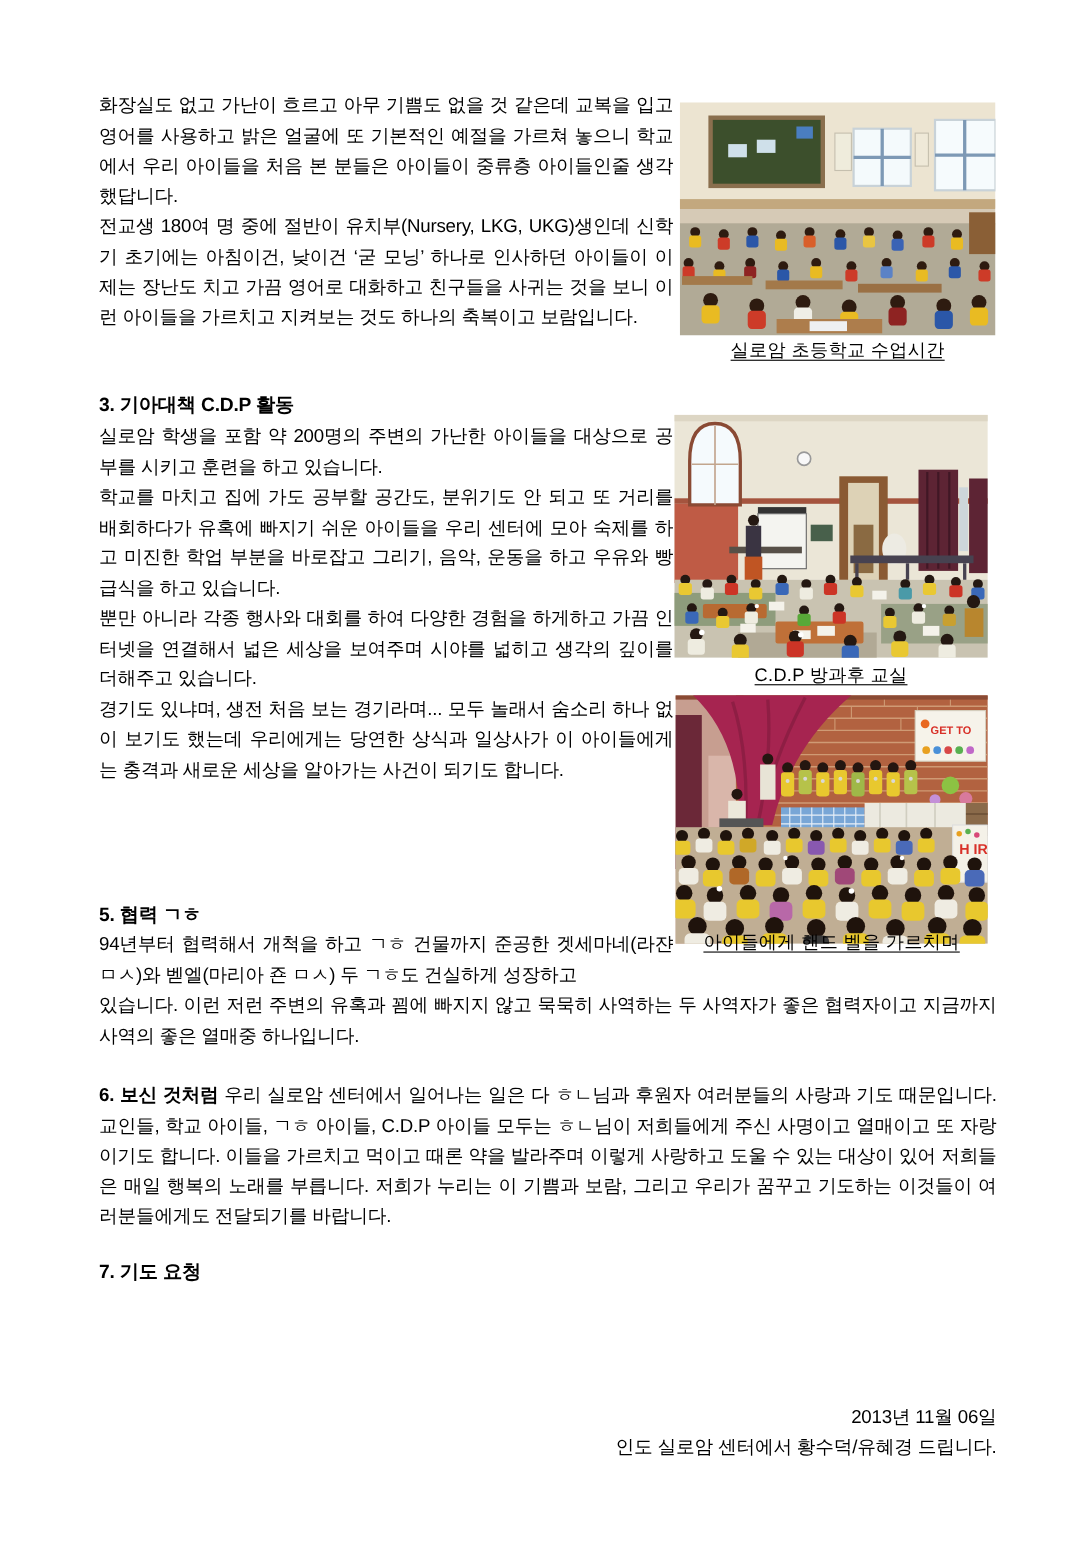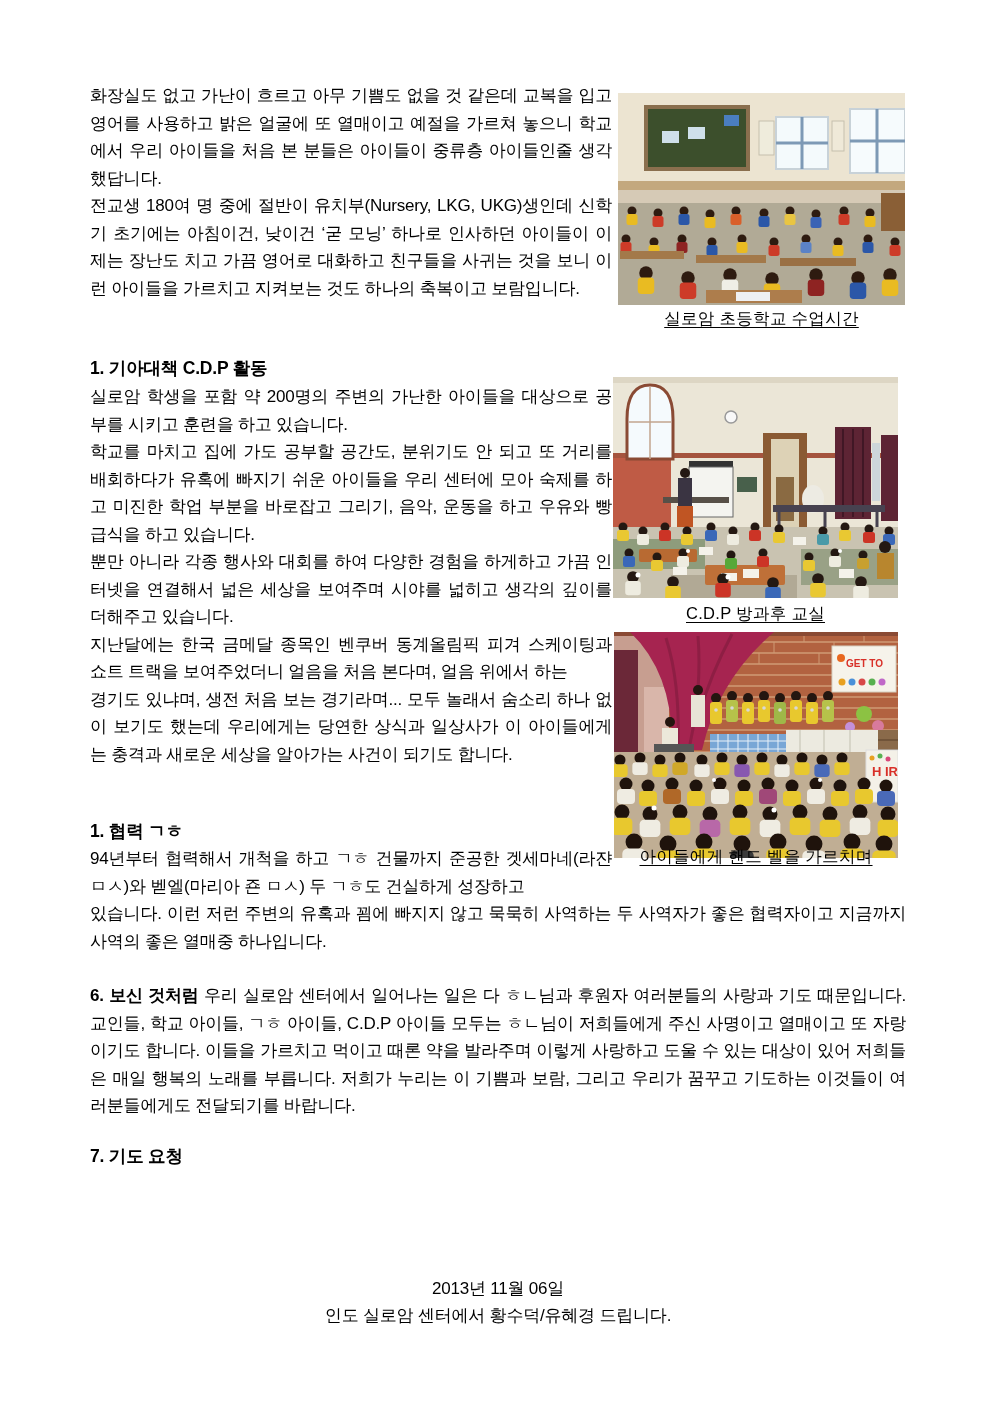--- a/index.html
+++ b/index.html
@@ -9,47 +9,46 @@
     font-family:"Liberation Sans","DejaVu Sans",sans-serif; color:#000;
     overflow:hidden;
   }
   .txt { position:absolute; font-size:17px; line-height:27.5px; text-align:justify; letter-spacing:-0.2px; }
   .txt p { margin:0; }
   .narrow { left:90px; width:522px; }
   .full   { left:90px; width:816px; }
   .heading { position:absolute; left:90px; font-size:17.5px; font-weight:bold; line-height:27px; letter-spacing:-0.2px; }
   .lead { font-weight:bold; }
   .plain p { text-align:left; line-height:26px; }
-  .close p { text-align:center; line-height:26.5px; }
+  .close p { text-align:right; line-height:26.5px; }
   .photo { position:absolute; }
   .photo svg { display:block; }
   .caption { position:absolute; text-align:center; font-size:16.5px; letter-spacing:0.3px; }
   .caption span { text-decoration:underline; text-underline-offset:3px;margin-top:28px; }
 </style>
 </head>
 <body>
 
 <div id="page">
 
   <div class="txt narrow" style="top:82px">
-    <p>화장실도 없고 가난이 흐르고 아무 기쁨도 없을 것 같은데 교복을 입고 영어를 사용하고 밝은 얼굴에 또 열매이고 예절을 가르쳐 놓으니 학교에서 우리 아이들을 처음 본 분들은 아이들이 중류층 아이들인줄 생각했답니다.</p>
+    <p>화장실도 없고 가난이 흐르고 아무 기쁨도 없을 것 같은데 교복을 입고 영어를 사용하고 밝은 얼굴에 또 기본적인 예절을 가르쳐 놓으니 학교에서 우리 아이들을 처음 본 분들은 아이들이 중류층 아이들인줄 생각했답니다.</p>
     <p>전교생 180여 명 중에 절반이 유치부(Nursery, LKG, UKG)생인데 신학기 초기에는 아침이건, 낮이건 ‘굳 모닝’ 하나로 인사하던 아이들이 이제는 장난도 치고 가끔 영어로 대화하고 친구들을 사귀는 것을 보니 이런 아이들을 가르치고 지켜보는 것도 하나의 축복이고 보람입니다.</p>
   </div>
 
-  <div class="heading" style="top:355px">1. 기아대책 C.D.P 활동</div>
+  <div class="heading" style="top:355px">3. 기아대책 C.D.P 활동</div>
 
   <div class="txt narrow" style="top:383px">
     <p>실로암 학생을 포함 약 200명의 주변의 가난한 아이들을 대상으로 공부를 시키고 훈련을 하고 있습니다.</p>
     <p>학교를 마치고 집에 가도 공부할 공간도, 분위기도 안 되고 또 거리를 배회하다가 유혹에 빠지기 쉬운 아이들을 우리 센터에 모아 숙제를 하고 미진한 학업 부분을 바로잡고 그리기, 음악, 운동을 하고 우유와 빵 급식을 하고 있습니다.</p>
     <p>뿐만 아니라 각종 행사와 대회를 하여 다양한 경험을 하게하고 가끔 인터넷을 연결해서 넓은 세상을 보여주며 시야를 넓히고 생각의 깊이를 더해주고 있습니다.</p>
-    <p>지난달에는 한국 금메달 종목인 벤쿠버 동계올림픽 피겨 스케이팅과 쇼트 트랙을 보여주었더니 얼음을 처음 본다며, 얼음 위에서 하는</p>
     <p>경기도 있냐며, 생전 처음 보는 경기라며... 모두 놀래서 숨소리 하나 없이 보기도 했는데 우리에게는 당연한 상식과 일상사가 이 아이들에게는 충격과 새로운 세상을 알아가는 사건이 되기도 합니다.</p>
   </div>
 
-  <div class="heading" style="top:818px">1. 협력 ㄱㅎ</div>
+  <div class="heading" style="top:818px">5. 협력 ㄱㅎ</div>
 
   <div class="txt narrow" style="top:845px">
     <p>94년부터 협력해서 개척을 하고 ㄱㅎ 건물까지 준공한 겟세마네(라쟌 ㅁㅅ)와 벧엘(마리아 죤 ㅁㅅ) 두 ㄱㅎ도 건실하게 성장하고</p>
   </div>
 
   <div class="txt full" style="top:900px">
     <p>있습니다. 이런 저런 주변의 유혹과 꾐에 빠지지 않고 묵묵히 사역하는 두 사역자가 좋은 협력자이고 지금까지 사역의 좋은 열매중 하나입니다.</p>
   </div>
 
   <div class="txt full" style="top:982px">

